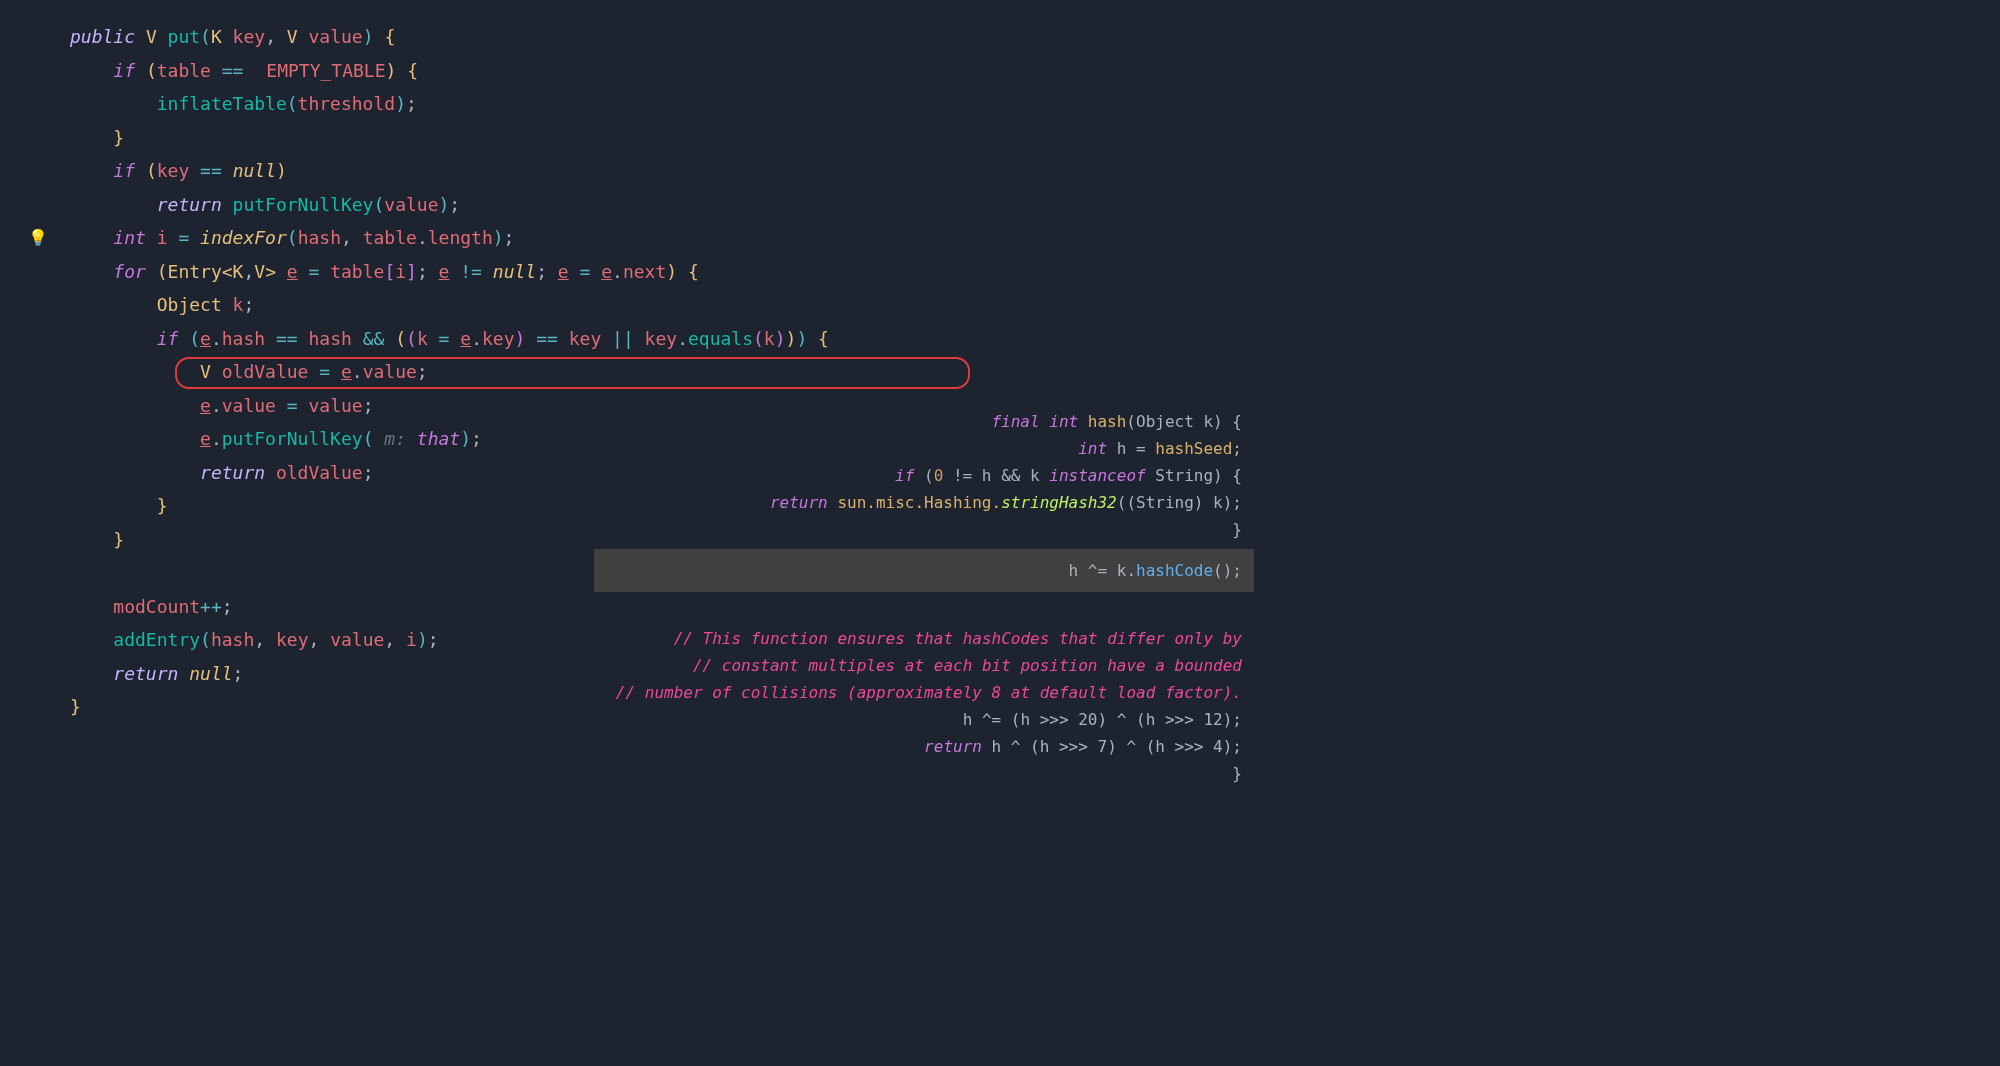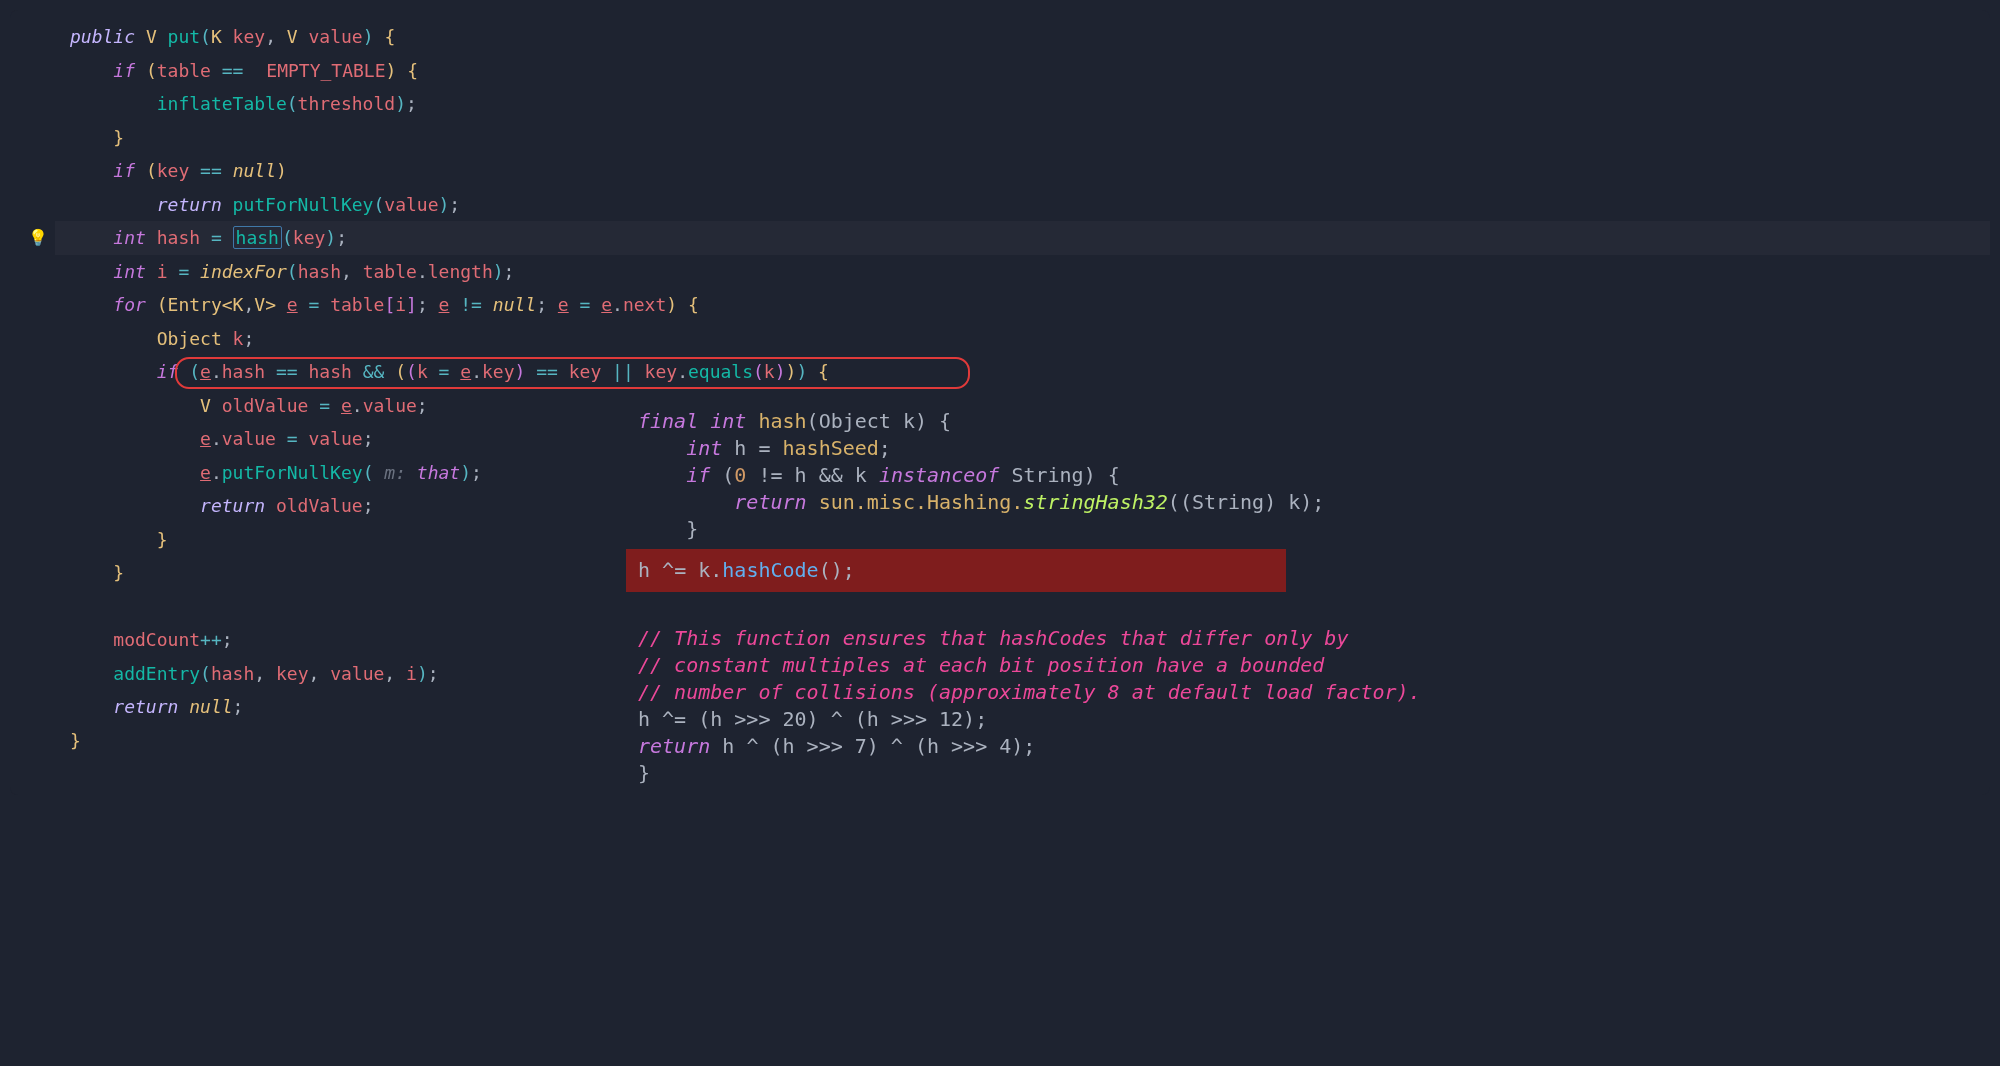--- a/index.html
+++ b/index.html
@@ -70,34 +70,35 @@
     top: 347px;
     width: 795px;
     height: 32px;
     border: 2px solid #e03a3a;
     border-radius: 14px;
     pointer-events: none;
   }
   
   .popup {
     position: absolute;
-    left: 616px;
+    left: 584px;
     top: 398px;
     width: 660px;
     background: #1e2330;
     font-family: 'Menlo','Consolas',monospace;
-    font-size: 20px;
+    font-size: 16px;
     line-height: 27px;
+    text-align: right;
   }
   .popup .pline {
     white-space: pre;
     padding: 0 12px;
   }
   .popup .hl-row {
-    background: #7f1d1d;
+    background: #404040;
     padding: 8px 12px;
     margin: 6px 0;
   }
   .p-kw { color: #c678dd; font-style: italic; }
   .p-type { color: #c678dd; font-style: italic; }
   .p-ident { color: #d8b26a; }
   .p-ident2 { color: #abb2bf; }
   .p-method { color: #bef264; font-style: italic; }
   .p-method2 { color: #61afef; }
   .p-plain { color: #abb2bf; }
@@ -119,21 +120,20 @@
   <span class="line">    <span class="kw-flow">if</span> <span class="paren-y">(</span><span class="ident">table</span> <span class="op">==</span> <span class="field">EMPTY_TABLE</span><span class="paren-y">)</span> <span class="brace">{</span></span>
 
   <span class="line">        <span class="method">inflateTable</span><span class="paren">(</span><span class="ident">threshold</span><span class="paren">)</span><span class="punct">;</span></span>
 
   <span class="line">    <span class="brace">}</span></span>
 
   <span class="line">    <span class="kw-flow">if</span> <span class="paren-y">(</span><span class="ident">key</span> <span class="op">==</span> <span class="kw-null">null</span><span class="paren-y">)</span></span>
 
   <span class="line">        <span class="kw-mod">return</span> <span class="method">putForNullKey</span><span class="paren">(</span><span class="ident">value</span><span class="paren">)</span><span class="punct">;</span></span>
 
-  <span class="line highlighted-line">    <span class="kw-type">int</span> <span class="ident">hash</span> <span class="op">=</span> <span class="method boxed">hash</span><span class="paren">(</span><span class="ident">key</span><span class="paren">)</span><span class="punct">;</span></span>
 
   <span class="line">    <span class="kw-type">int</span> <span class="ident">i</span> <span class="op">=</span> <span class="method-y">indexFor</span><span class="paren">(</span><span class="ident">hash</span><span class="punct">,</span> <span class="ident">table</span><span class="punct">.</span><span class="ident">length</span><span class="paren">)</span><span class="punct">;</span></span>
 
   <span class="line">    <span class="kw-flow">for</span> <span class="paren-y">(</span><span class="type">Entry</span><span class="angle">&lt;</span><span class="type">K</span><span class="punct">,</span><span class="type">V</span><span class="angle">&gt;</span> <span class="ident-u">e</span> <span class="op">=</span> <span class="ident">table</span><span class="bracket">[</span><span class="ident">i</span><span class="bracket">]</span><span class="punct">;</span> <span class="ident-u">e</span> <span class="op">!=</span> <span class="kw-null">null</span><span class="punct">;</span> <span class="ident-u">e</span> <span class="op">=</span> <span class="ident-u">e</span><span class="punct">.</span><span class="ident">next</span><span class="paren-y">)</span> <span class="brace">{</span></span>
 
   <span class="line">        <span class="type">Object</span> <span class="ident">k</span><span class="punct">;</span></span>
 
   <span class="line">        <span class="kw-flow">if</span> <span class="paren">(</span><span class="ident-u">e</span><span class="punct">.</span><span class="ident">hash</span> <span class="op">==</span> <span class="ident">hash</span> <span class="op">&amp;&amp;</span> <span class="paren-y">(</span><span class="bracket">(</span><span class="ident">k</span> <span class="op">=</span> <span class="ident-u">e</span><span class="punct">.</span><span class="ident">key</span><span class="bracket">)</span> <span class="op">==</span> <span class="ident">key</span> <span class="op">||</span> <span class="ident">key</span><span class="punct">.</span><span class="method">equals</span><span class="bracket">(</span><span class="ident">k</span><span class="bracket">)</span><span class="paren-y">)</span><span class="paren">)</span> <span class="brace">{</span></span>
 
   <span class="line">            <span class="type">V</span> <span class="ident">oldValue</span> <span class="op">=</span> <span class="ident-u">e</span><span class="punct">.</span><span class="ident">value</span><span class="punct">;</span></span>

